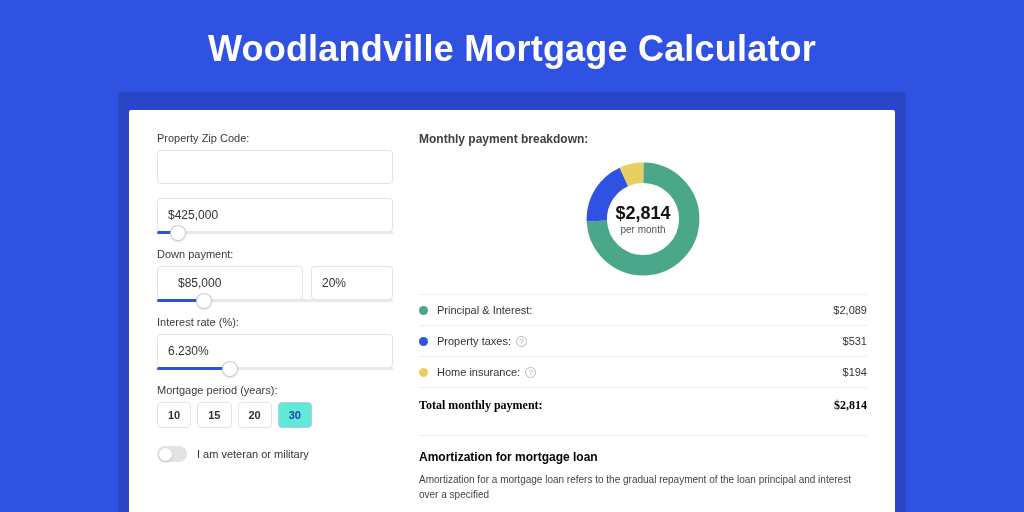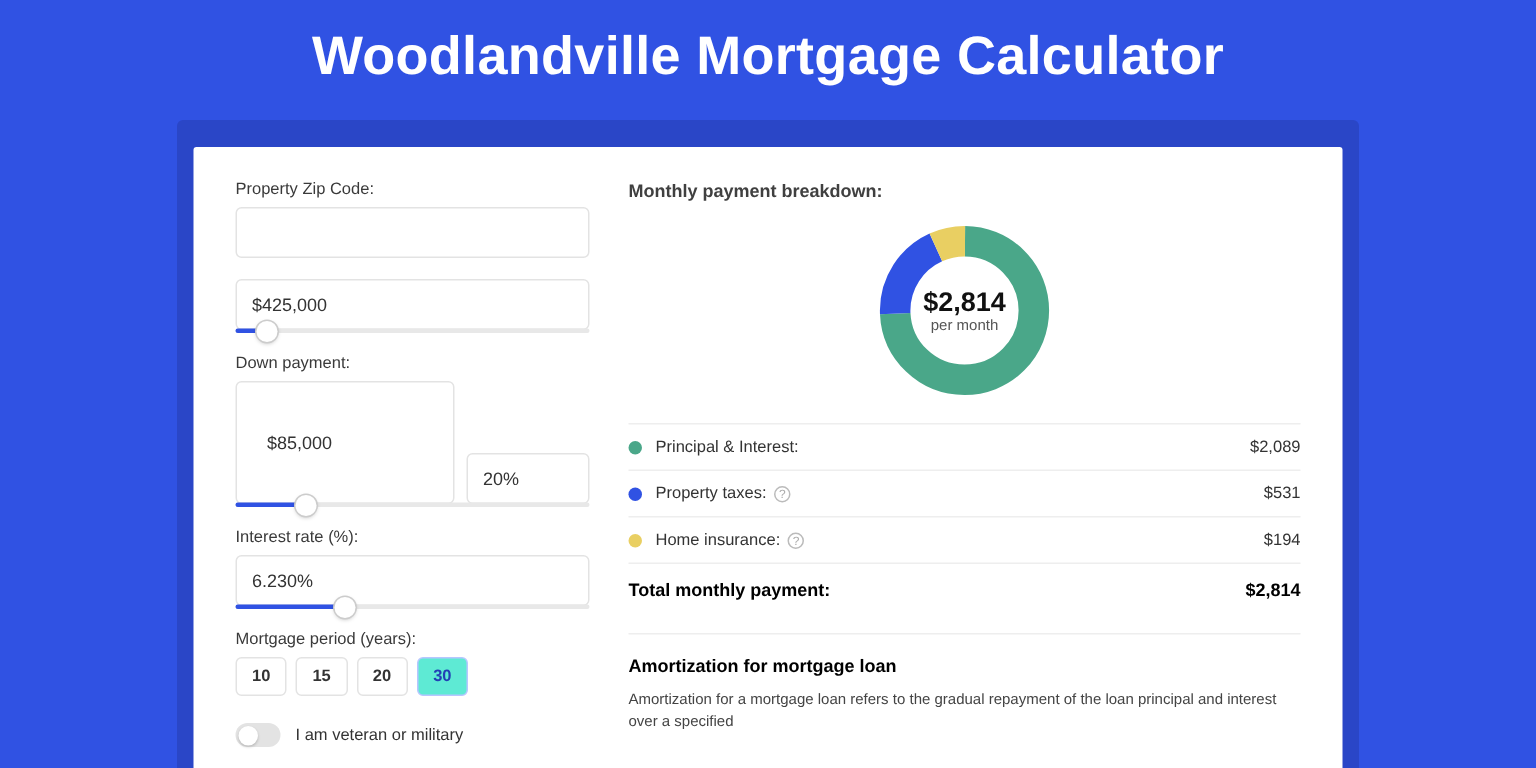--- a/index.html
+++ b/index.html
@@ -8,21 +8,21 @@
     background: #3052e3;
     width: 1024px;
     height: 512px;
     overflow: hidden;
   }
   .hero-title {
     text-align: center;
     color: #fff;
     font-size: 36px;
     font-weight: 700;
-    padding: 16px 0 22px 0;
+    padding: 28px 0 22px 0;
     letter-spacing: 0.2px;
   }
   .shadow-strip {
     background: #2a46c7;
     height: 510px;
     width: 788px;
     margin: 0 auto;
     border-radius: 4px 4px 0 0;
     padding-top: 18px;
   }
@@ -61,21 +61,21 @@
     background:#3052e3; border-radius:2px;
   }
   .slider-thumb {
     position:absolute; top:50%; transform:translate(-50%,-50%);
     width:14px; height:14px; background:#fff; border-radius:50%;
     box-shadow:0 0 0 1px #ccc, 0 1px 3px rgba(0,0,0,.25);
     cursor: grab;
   }
   .dp-row { display:flex; gap:8px; }
   .dp-row .txt-in:first-child { flex: 1.9; padding-left: 20px; }
-  .dp-row .txt-in:last-child { flex: 1; margin-top: 48px; }
+  .dp-row .txt-in:last-child { flex: 1; }
   .period-row { display:flex; gap:6px; }
   .period-btn {
     border:1px solid #e3e3e3; background:#fff; color:#333;
     font-size:11px; font-weight:600; padding:6px 10px;
     border-radius:4px; cursor:pointer;
   }
   .period-btn.active { background:#5eead4; border-color:#b7c6ff; color:#2340b5; }
   .toggle-row { display:flex; align-items:center; gap:10px; margin-top:18px; }
   .toggle {
     width:30px; height:16px; background:#e3e3e3; border-radius:10px;
@@ -103,21 +103,21 @@
   }
   .legend-row:last-of-type { border-bottom:1px solid #eee; }
   .dot { width:9px; height:9px; border-radius:50%; margin-right:9px; flex-shrink:0; }
   .legend-name { flex:1; display:flex; align-items:flex-end; gap:5px; }
   .hint {
     width:11px; height:11px; border:1px solid #bbb; border-radius:50%;
     display:inline-flex; align-items:center; justify-content:center;
     font-size:8px; color:#aaa; cursor:help;
   }
   .legend-val { font-weight:400; }
-  .total-row { display:flex; padding:10px 0 14px 0; font-size:12px; font-weight:700; }
+  .total-row { display:flex; padding:10px 0 14px 0; font-size:12px; font-weight:700;font-family:Liberation Serif, serif; }
   .total-row .tn { flex:1; }
   .amort-title { font-size:12px; font-weight:700; margin:8px 0 8px 0; padding-top:14px; border-top:1px solid #eee; }
   .amort-text { font-size:10px; color:#444; line-height:1.5; }
 </style>
 </head>
 <body>
 
 <div class="hero-title">Woodlandville Mortgage Calculator</div>
 
 <div class="shadow-strip">

